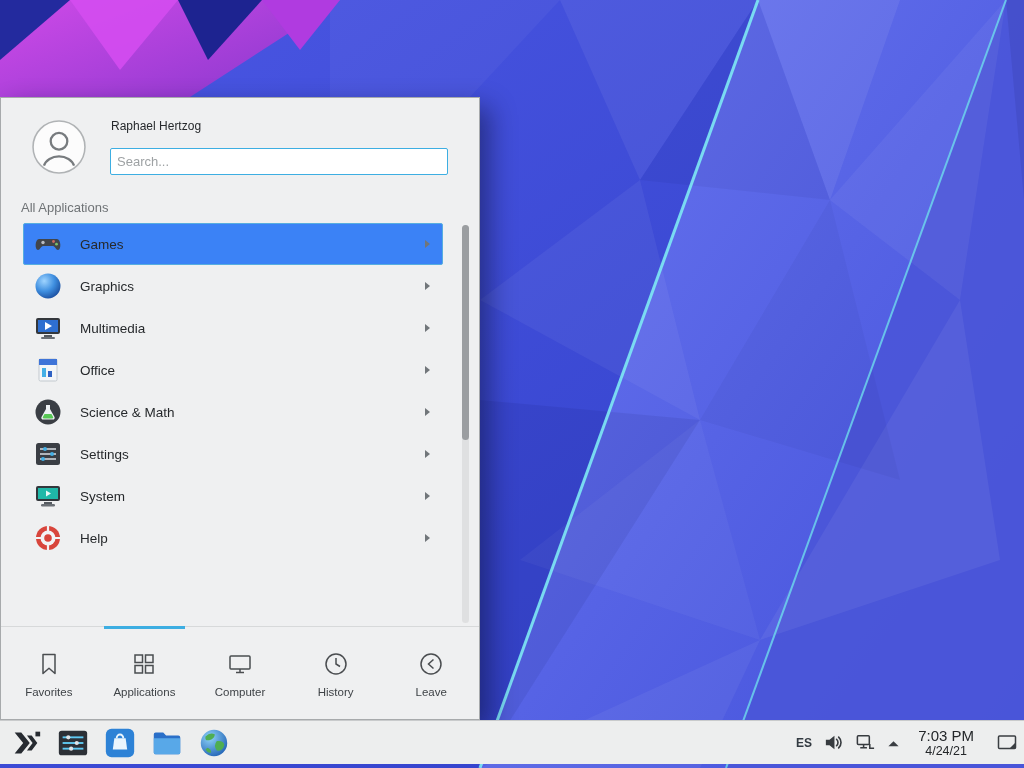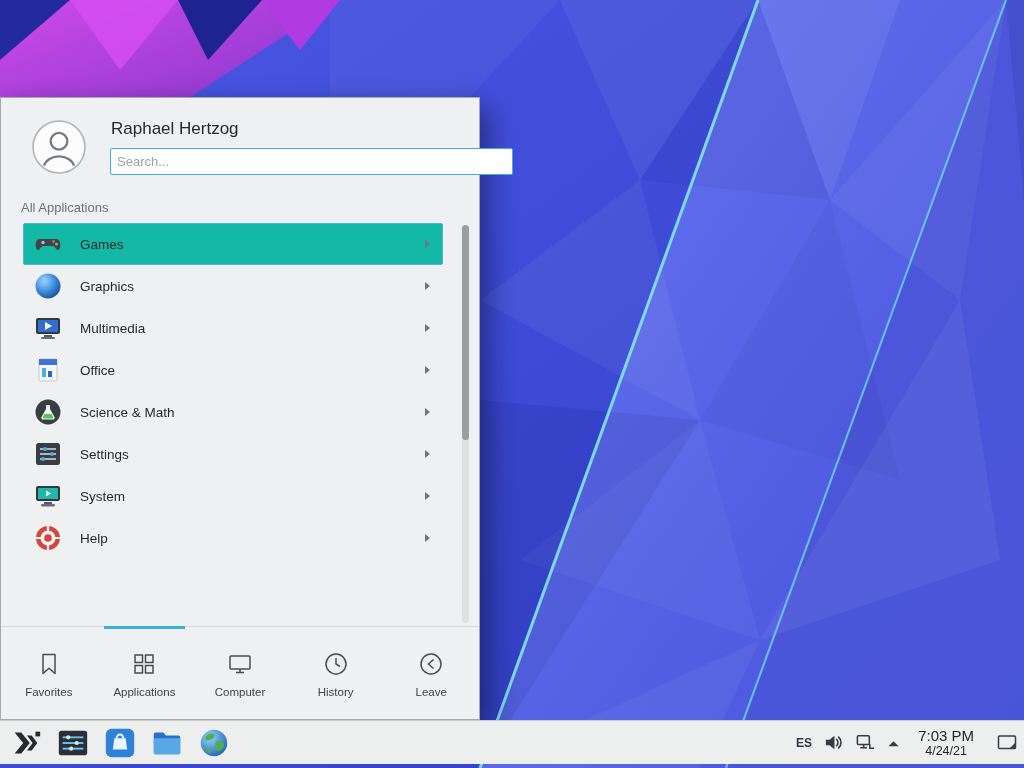--- a/index.html
+++ b/index.html
@@ -5,31 +5,31 @@
   html,body{margin:0;padding:0;background:#1a1d22;}
   .screen{position:relative;width:1024px;height:768px;overflow:hidden;
     font-family:"Liberation Sans","DejaVu Sans",sans-serif;-webkit-font-smoothing:antialiased;}
   .wallpaper{position:absolute;left:0;top:0;width:1024px;height:768px;display:block;}
 
   
   .launcher{position:absolute;left:0;top:97px;width:480px;height:623px;background:#eff0f1;
     border:1px solid #a7aaac;box-sizing:border-box;box-shadow:10px 10px 24px rgba(8,10,40,.45);}
   .avatar{position:absolute;left:31px;top:22px;width:54px;height:54px;}
   .avatar svg{width:100%;height:100%;}
-  .user-name{position:absolute;left:110px;top:21px;font-size:17px;color:#26292c;text-align:right;}
-  .search-input{position:absolute;left:109px;top:50px;width:403px;height:27px;box-sizing:border-box;
+  .user-name{position:absolute;left:110px;top:21px;font-size:12px;color:#26292c;text-align:right;}
+  .search-input{position:absolute;left:109px;top:50px;width:338px;height:27px;box-sizing:border-box;
     border:1px solid #3daee2;background:#ffffff;border-radius:2px;font-size:13px;color:#26292c;
     padding:0 6px;outline:none;font-family:inherit;}
   .search-input::placeholder{color:#9ea2a4;}
   .section-label{position:absolute;left:20px;top:102px;font-size:13px;color:#6f7376;}
 
   .category-list{position:absolute;left:0;right:0;top:125px;bottom:92px;overflow:hidden;}
   .cat-row{display:flex;align-items:center;height:42px;margin:0 36px 0 22px;padding:0 10px 0 8px;
     border:1px solid transparent;border-radius:2px;box-sizing:border-box;cursor:default;}
-  .cat-row.selected{background:#14b8a6;border-color:#56aee0;}
+  .cat-row.selected{background:#3b82f6;border-color:#56aee0;}
   .cat-icon{width:32px;height:32px;flex:0 0 32px;display:flex;}
   .cat-icon svg{width:100%;height:100%;}
   .cat-label{margin-left:16px;font-size:13.5px;color:#26292c;}
   .cat-arrow{margin-left:auto;width:0;height:0;border-left:5px solid #71767a;
     border-top:4.5px solid transparent;border-bottom:4.5px solid transparent;margin-right:2px;}
 
   .scrollbar{position:absolute;right:10px;top:127px;bottom:96px;width:7px;border-radius:4px;
     background:rgba(35,38,41,.08);}
   .scroll-thumb{position:absolute;left:0;top:0;width:7px;height:215px;border-radius:4px;background:#9b9ea1;}
 

